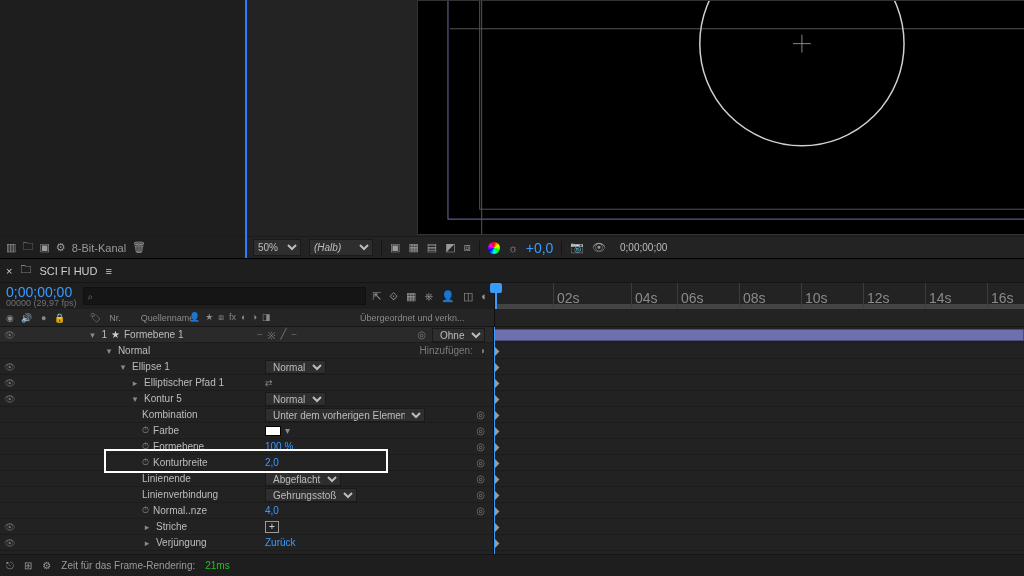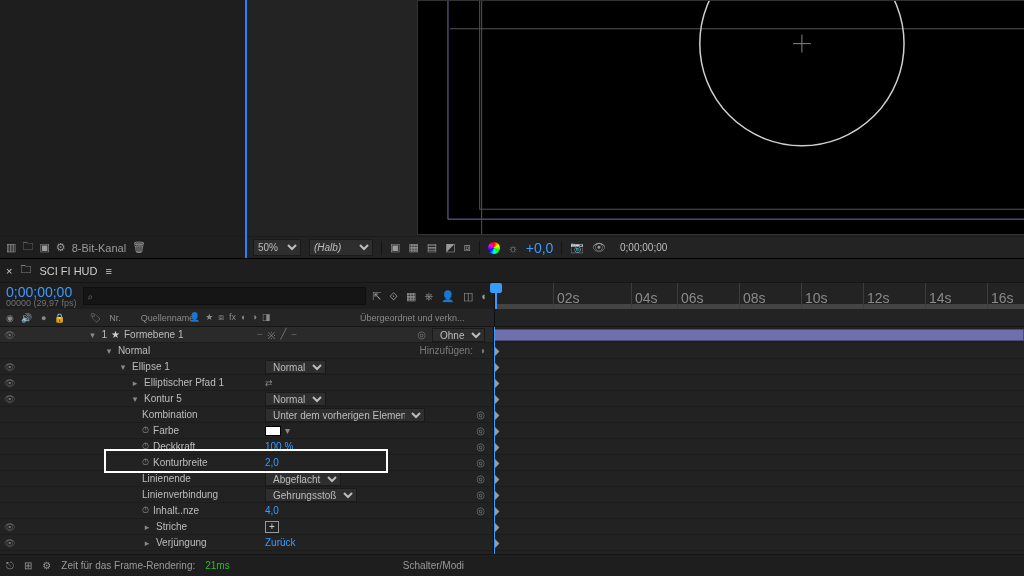--- a/index.html
+++ b/index.html
@@ -469,21 +469,21 @@
             <span class="orb">◎</span>
           </div>
       </div>
 
       <div class="row">
         <div class="vis-cols"></div>
           <div class="num-col"></div>
         <div class="name-col">
             <span class="indent4"></span>
             <span class="stopwatch">⏱</span>
-            <span>Deckkraft</span>
+            <span>Formebene</span>
           </div>
         <div class="val-col">
             <span class="blue-val">100 %</span>
           </div>
         <div class="end-col">
             <span class="orb">◎</span>
           </div>
       </div>
 
       <div class="row">
@@ -531,21 +531,21 @@
             <span class="orb">◎</span>
           </div>
       </div>
 
       <div class="row">
         <div class="vis-cols"></div>
           <div class="num-col"></div>
         <div class="name-col">
             <span class="indent4"></span>
             <span class="stopwatch">⏱</span>
-            <span>Inhalt..nze</span>
+            <span>Normal..nze</span>
           </div>
         <div class="val-col">
             <span class="blue-val">4,0</span>
           </div>
         <div class="end-col">
             <span class="orb">◎</span>
           </div>
       </div>
 
       <div class="row">
@@ -648,16 +648,15 @@
 
     </div>
   </div>
 
   <div class="footer">
     <span>⎋</span>
     <span>⊞</span>
     <span>⚙</span>
     <span>Zeit für das Frame-Rendering:</span>
     <span class="val">21ms</span>
-    <span class="switches">Schalter/Modi</span>
   </div>
 
 </div>
 
 </body></html>

